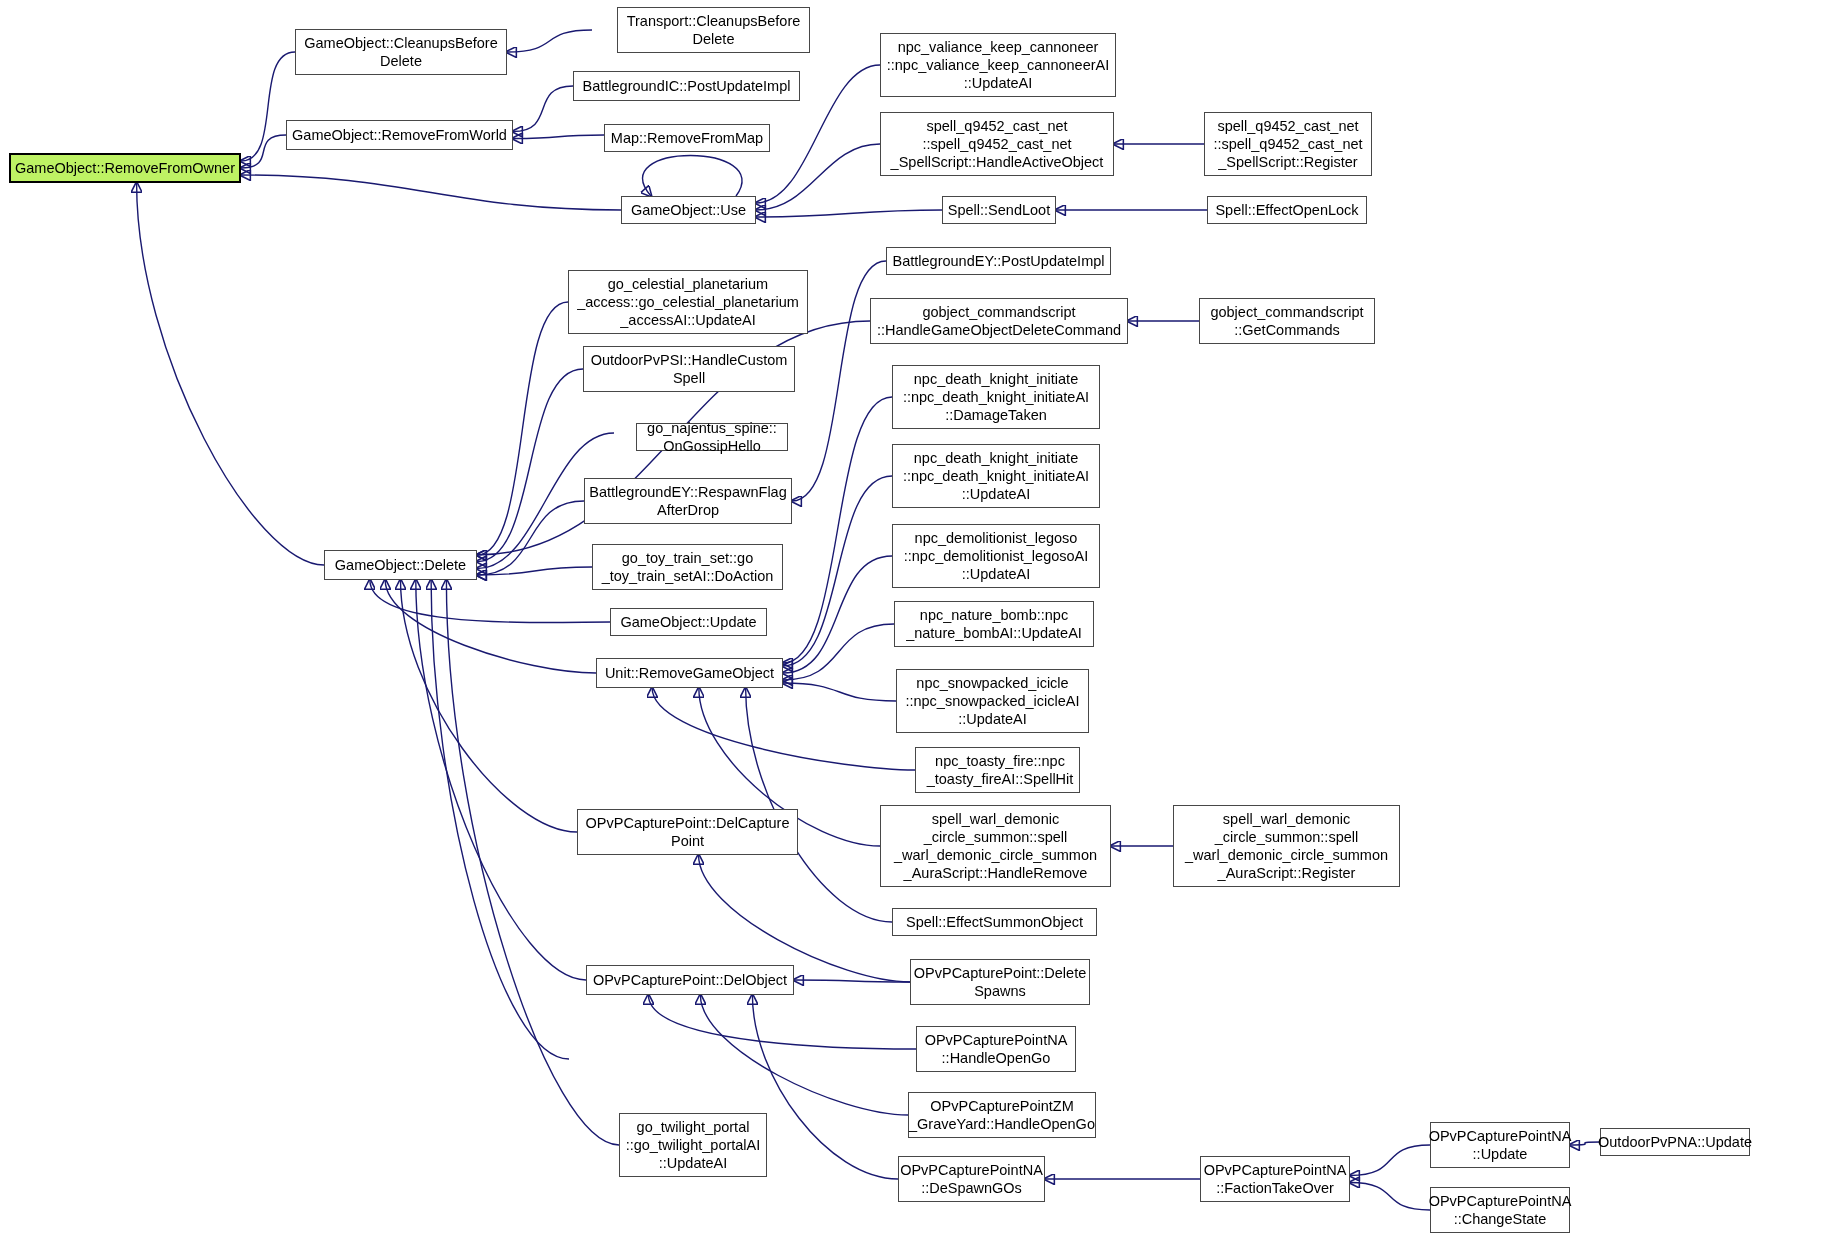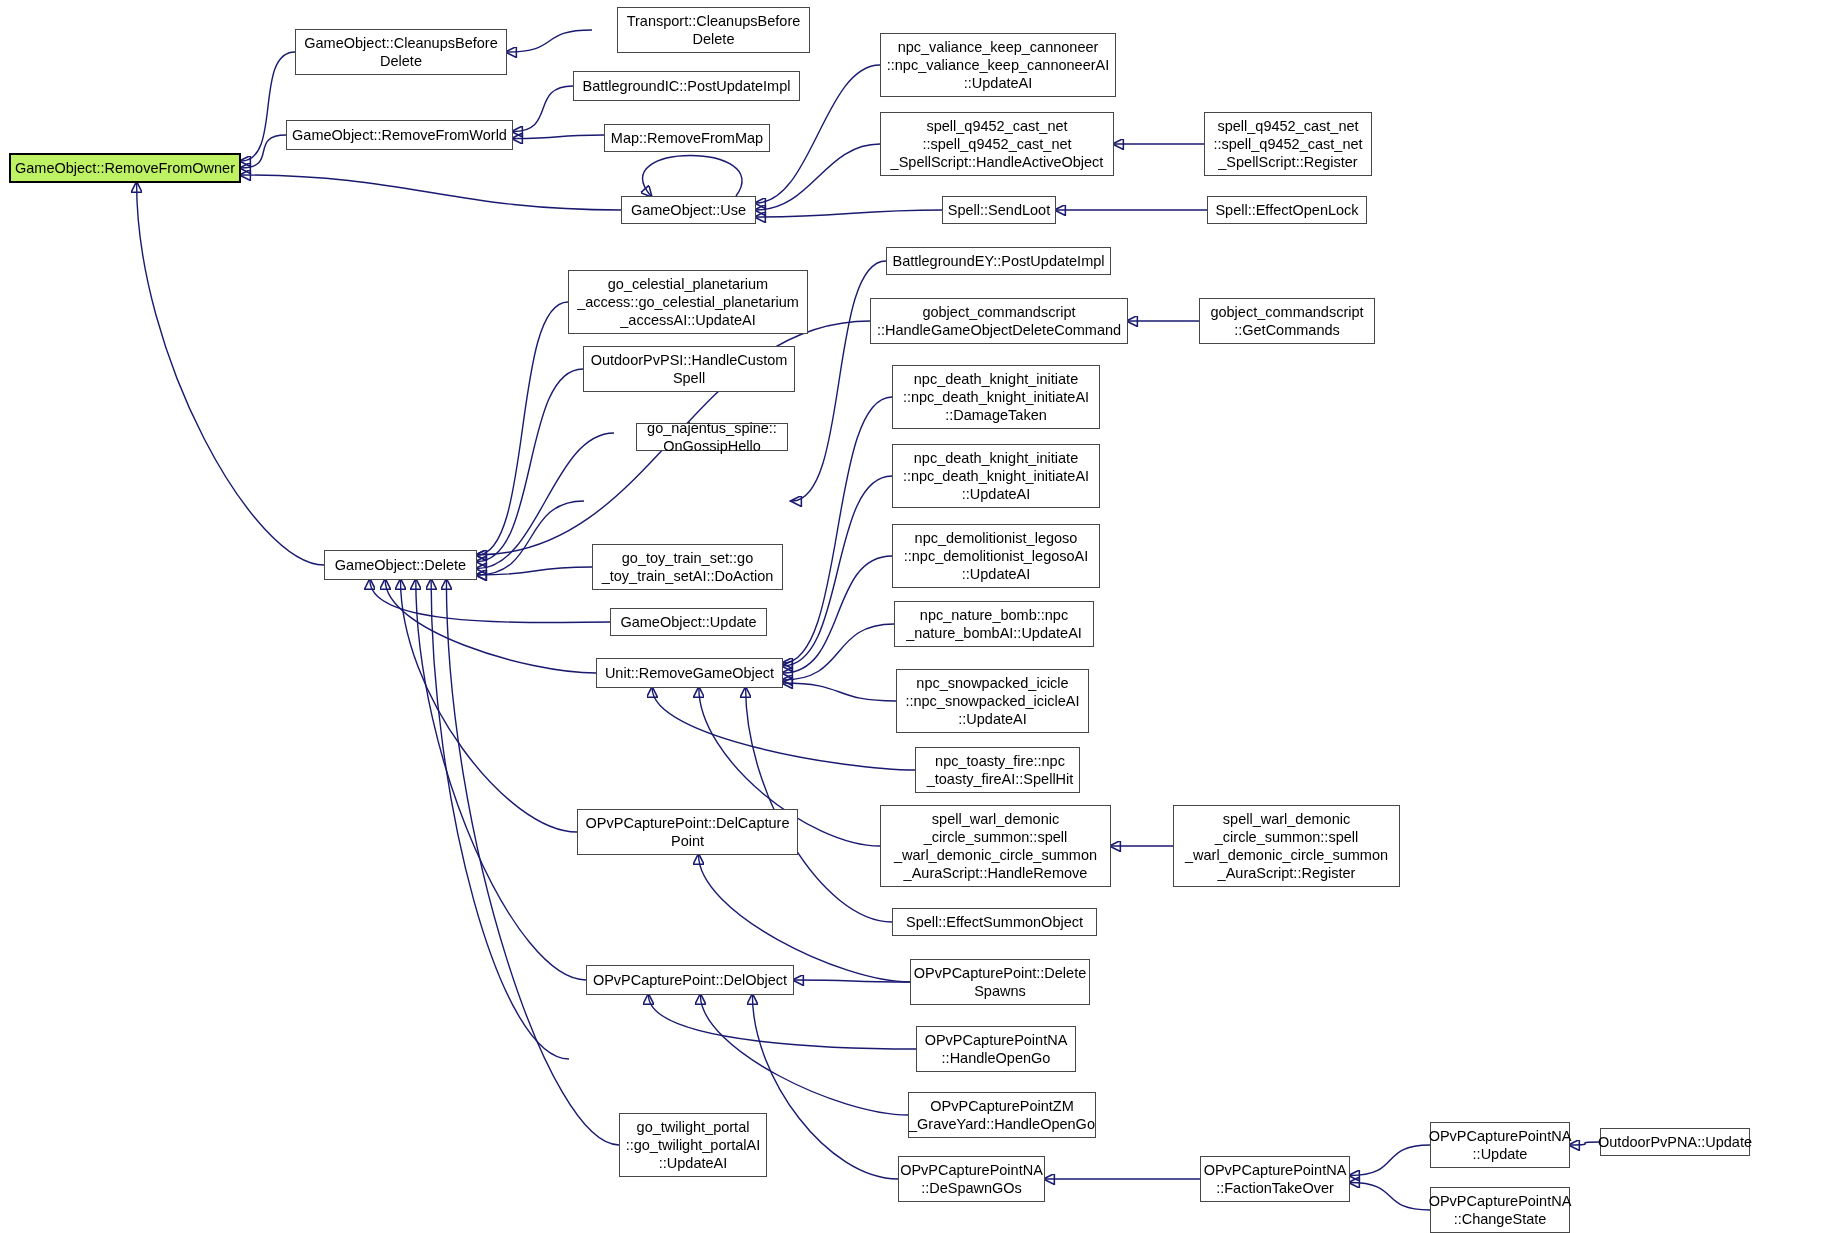--- a/index.html
+++ b/index.html
@@ -112,20 +112,22 @@
       <div class="node" style="left: 583px; top: 346px; width: 212px; height: 46px;">OutdoorPvPSI::HandleCustom
 Spell</div>
       <div class="node" style="left: 636px; top: 410px; width: 152px; height: 28px; margin-top: 13px;">go_najentus_spine::
 OnGossipHello</div>
       <div class="node" style="left: 892px; top: 365px; width: 208px; height: 64px;">npc_death_knight_initiate
 ::npc_death_knight_initiateAI
 ::DamageTaken</div>
       <div class="node" style="left: 892px; top: 444px; width: 208px; height: 64px;">npc_death_knight_initiate
 ::npc_death_knight_initiateAI
 ::UpdateAI</div>
+      <div class="node" style="left: 584px; top: 478px; width: 208px; height: 46px;">BattlegroundEY::RespawnFlag
+AfterDrop</div>
       <div class="node" style="left: 324px; top: 550px; width: 153px; height: 30px;">GameObject::Delete</div>
       <div class="node" style="left: 592px; top: 544px; width: 191px; height: 46px;">go_toy_train_set::go
 _toy_train_setAI::DoAction</div>
       <div class="node" style="left: 892px; top: 524px; width: 208px; height: 64px;">npc_demolitionist_legoso
 ::npc_demolitionist_legosoAI
 ::UpdateAI</div>
       <div class="node" style="left: 610px; top: 608px; width: 157px; height: 28px;">GameObject::Update</div>
       <div class="node" style="left: 894px; top: 601px; width: 200px; height: 46px;">npc_nature_bomb::npc
 _nature_bombAI::UpdateAI</div>
       <div class="node" style="left: 596px; top: 658px; width: 187px; height: 30px;">Unit::RemoveGameObject</div>

